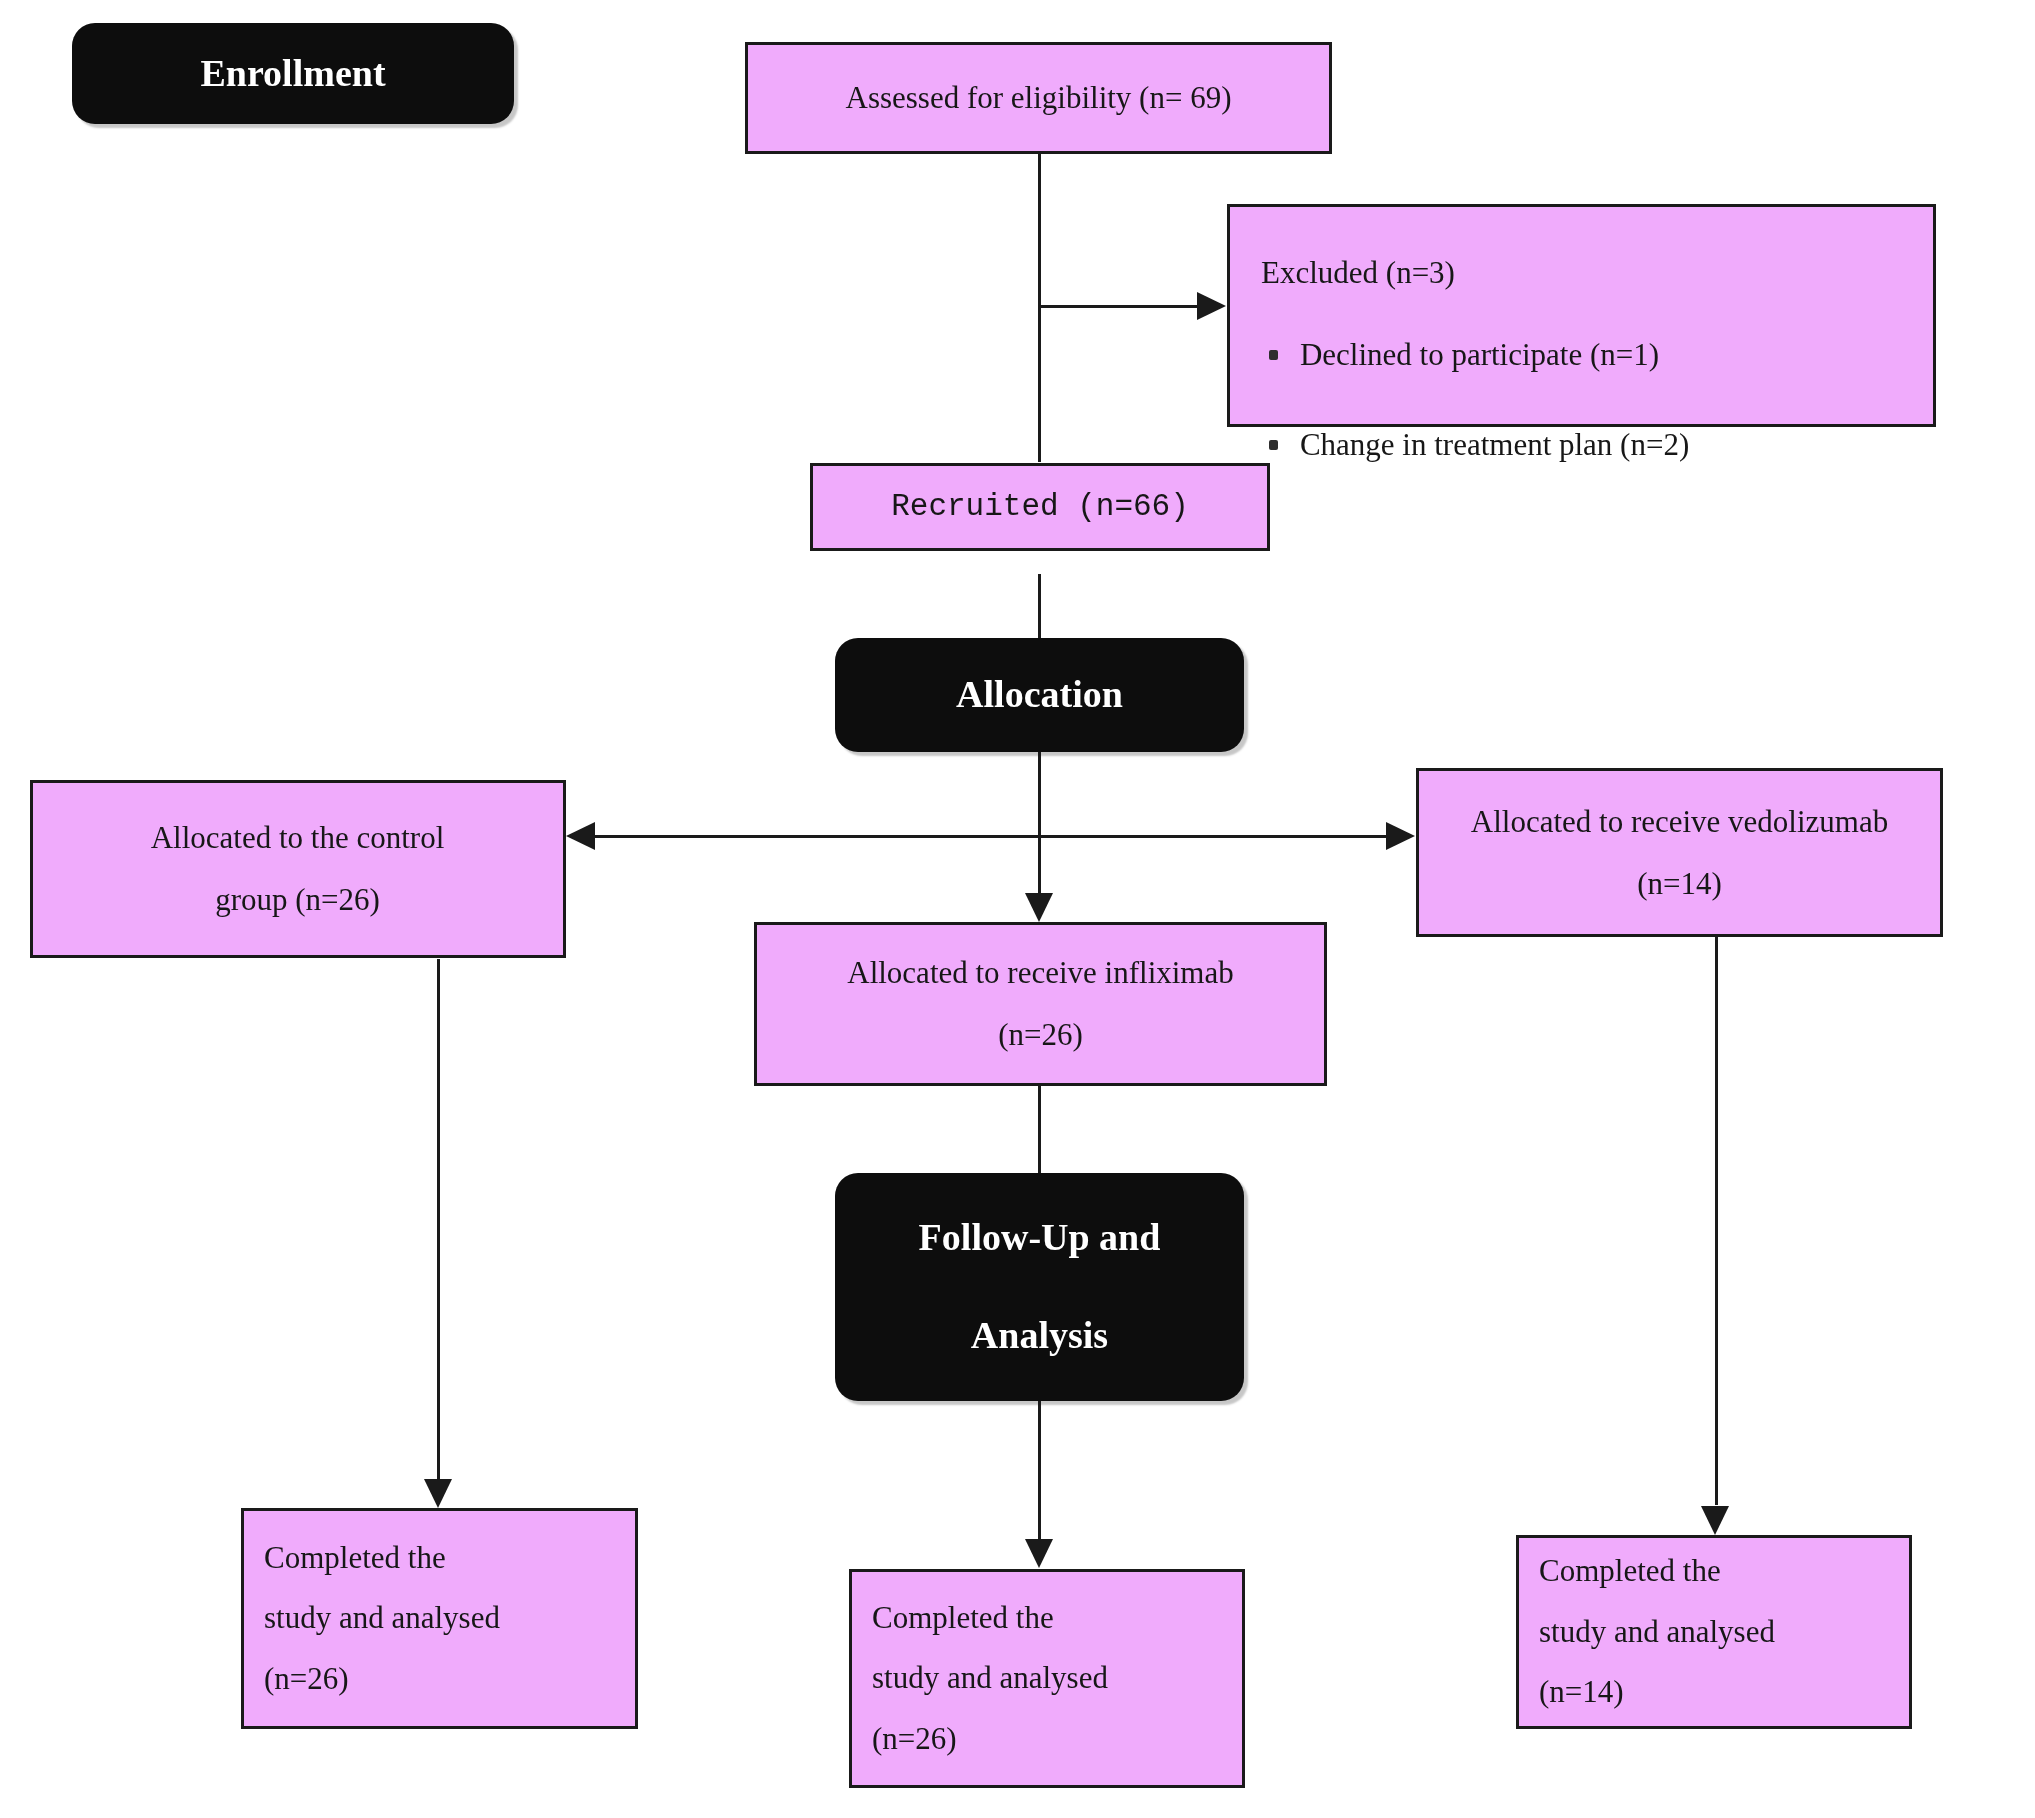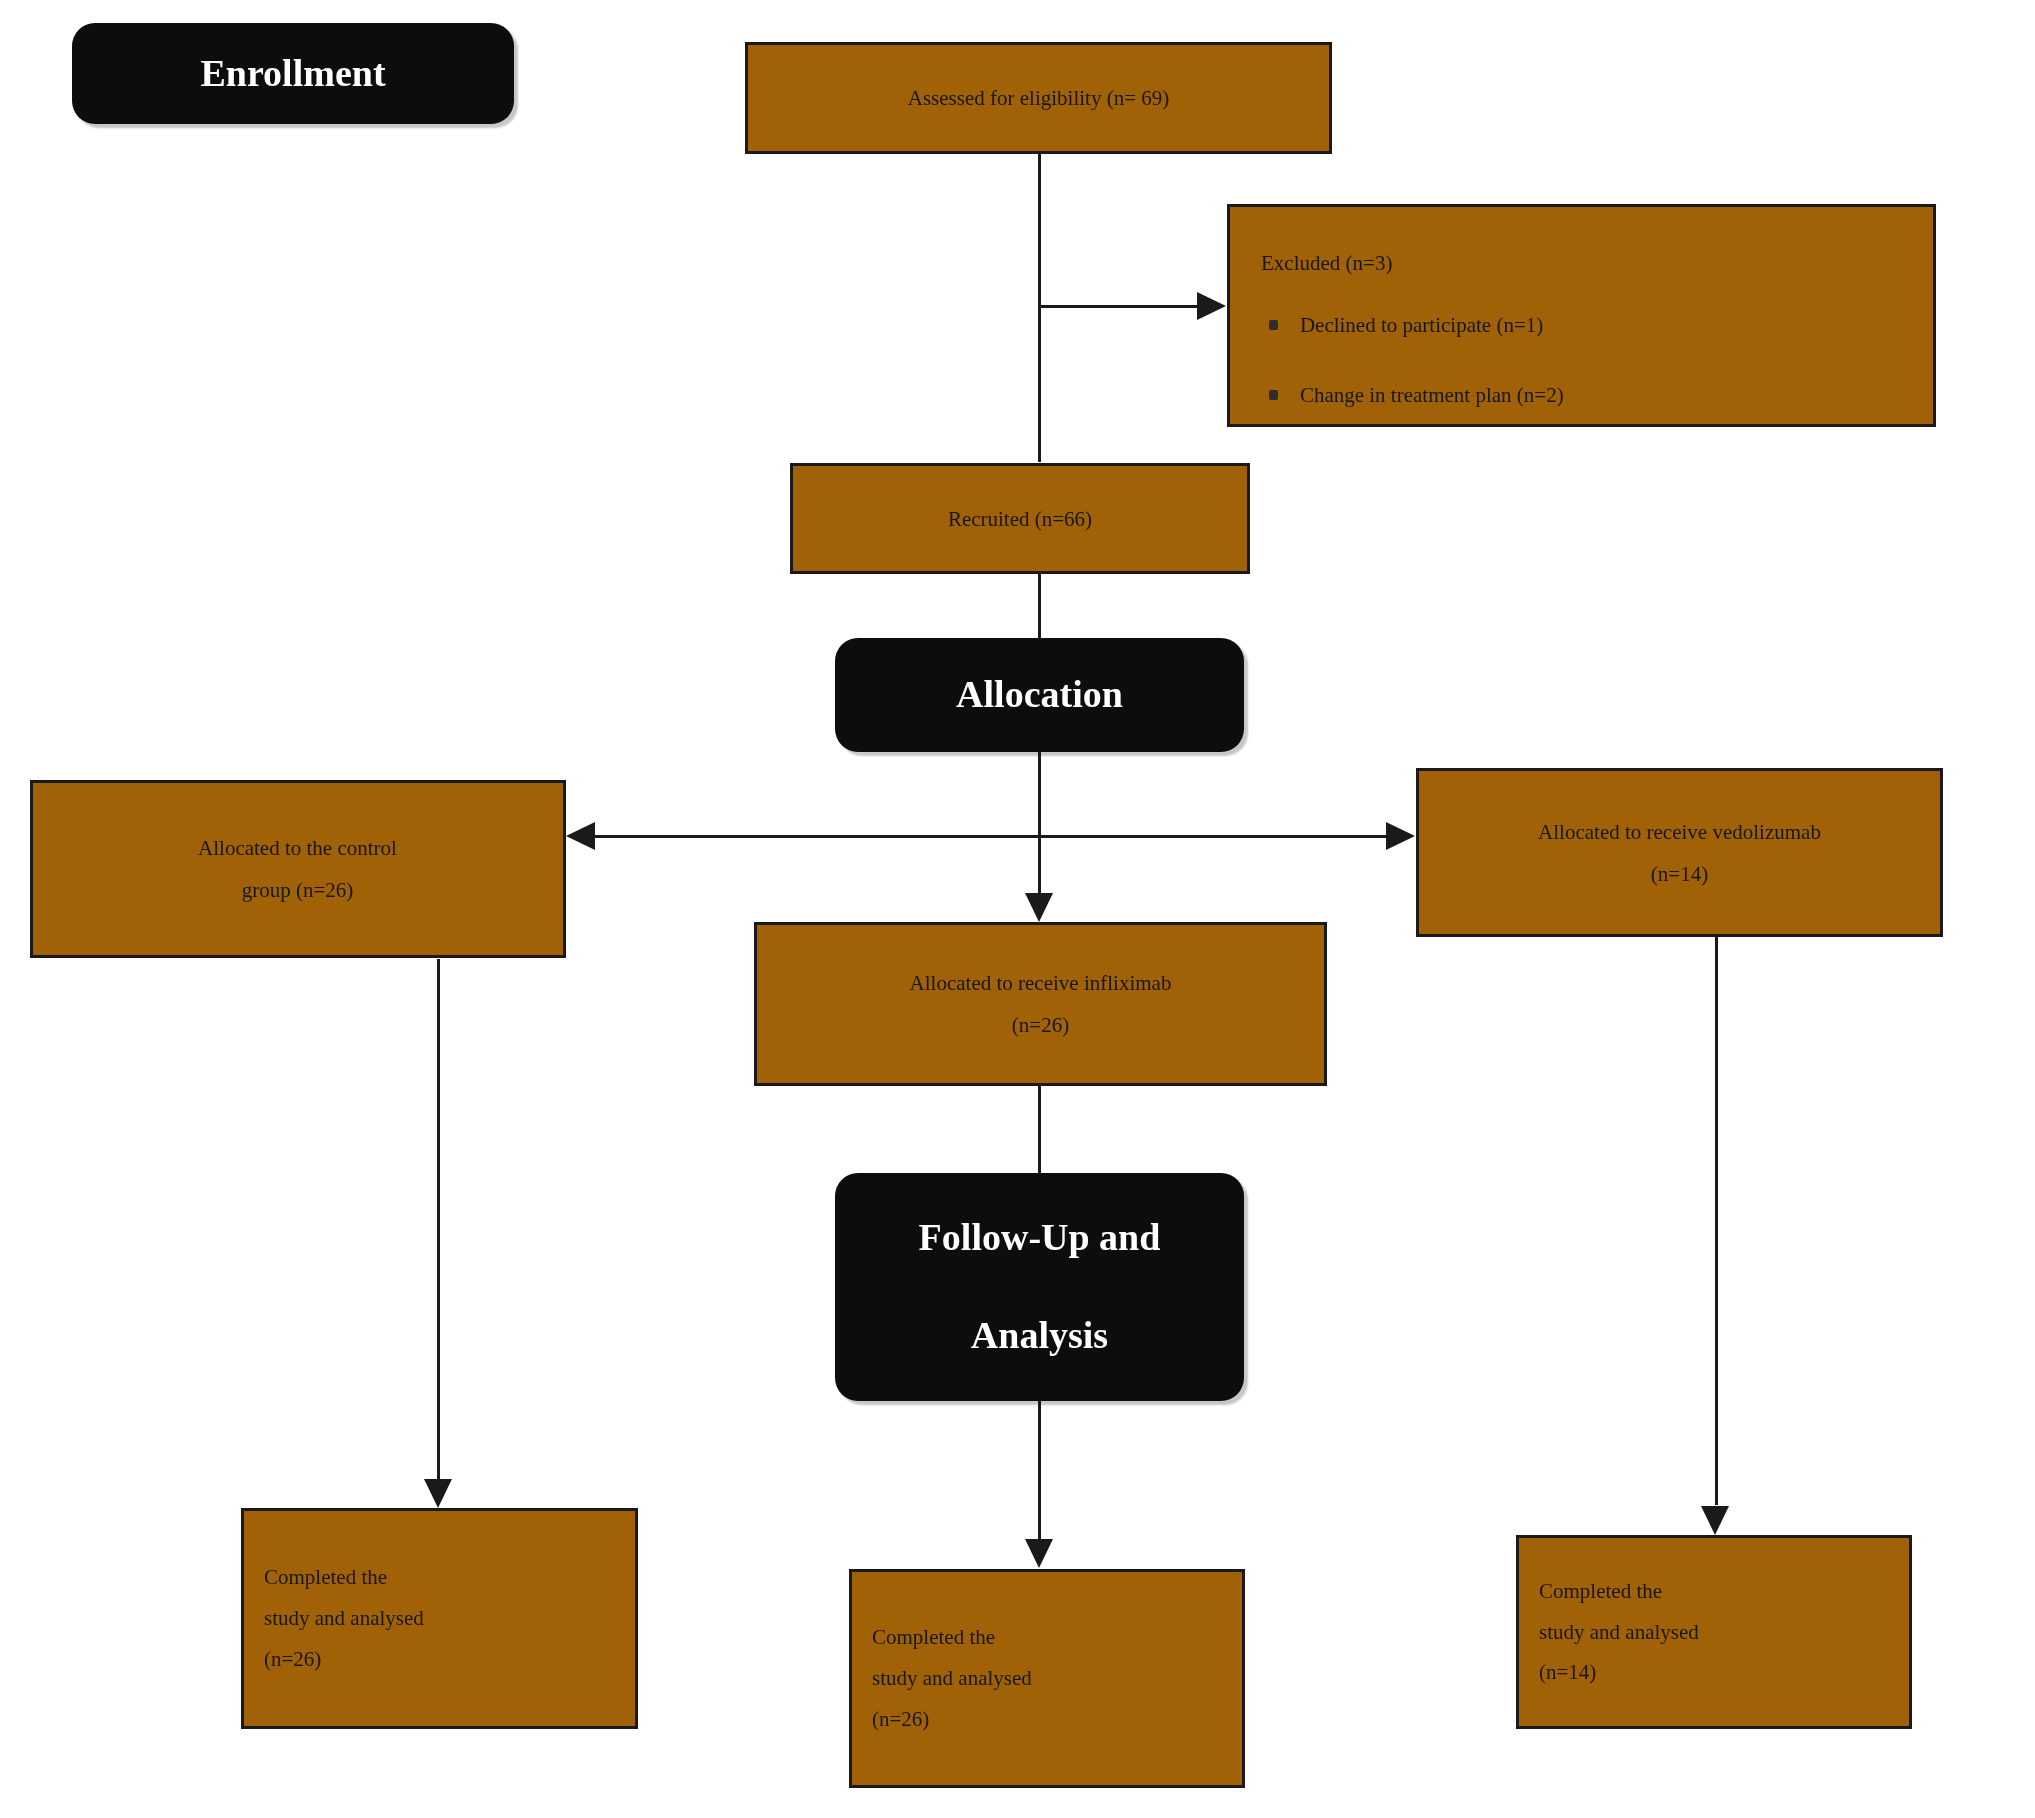--- a/index.html
+++ b/index.html
@@ -29,24 +29,24 @@
     align-items:center;justify-content:center;
     font-weight:bold;
     font-size:38px;
     line-height:2.1;
     box-shadow:4px 4px 2px rgba(130,130,130,0.45);
     text-align:center;
   }
   
   .wbox{
     position:absolute;
-    background:#a16207;
+    background:#f0abfc;
     border:3.4px solid var(--box-border);
     box-sizing:border-box;
-    font-size:21px;
+    font-size:31px;
     line-height:2.0;
   }
   .wbox.center{
     display:flex;flex-direction:column;
     align-items:center;justify-content:center;
     text-align:center;
   }
   .wbox.leftalign{
     display:flex;flex-direction:column;
     justify-content:center;
@@ -114,21 +114,21 @@
     <div class="excl-item">
       <span class="bullet"></span>
       <span>Declined to participate (n=1)</span>
     </div>
     <div class="excl-item">
       <span class="bullet"></span>
       <span>Change in treatment plan (n=2)</span>
     </div>
   </div>
 
-  <div class="wbox center" style="left:790px;top:463px;width:460px;height:111px;">
+  <div class="wbox center" style="left:810px;top:463px;width:460px;height:88px;font-family:Liberation Mono, monospace;">
     <span>Recruited (n=66)</span>
   </div>
 
   <div class="wbox center" style="left:29.5px;top:780px;width:536px;height:178px;">
     <span class="ln">Allocated to the control</span>
     <span class="ln">group (n=26)</span>
   </div>
 
   <div class="wbox center" style="left:1416px;top:768px;width:527px;height:169px;">
     <span class="ln">Allocated to receive vedolizumab</span>

